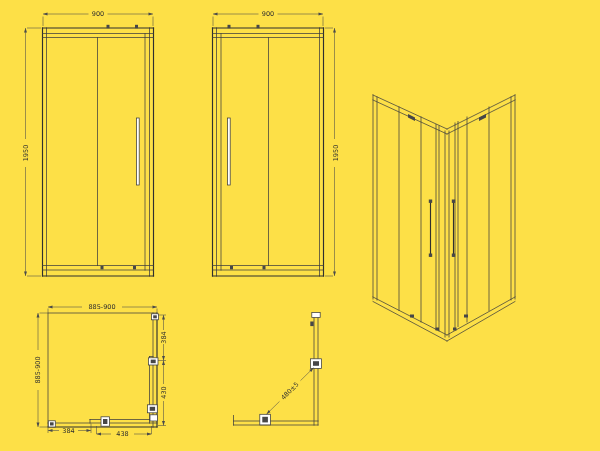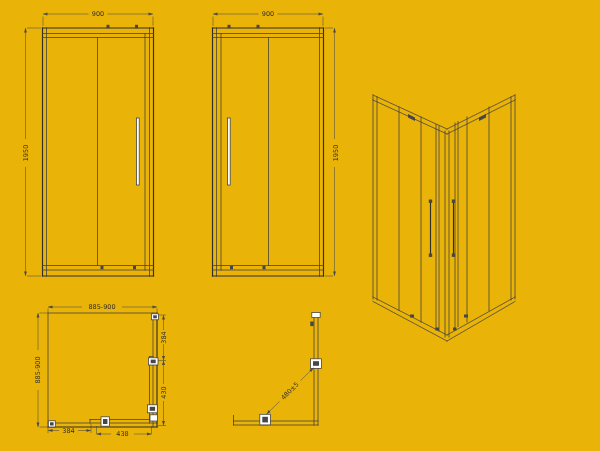--- a/index.html
+++ b/index.html
@@ -1,16 +1,16 @@
 <!DOCTYPE html>
 <html><head>
 <meta charset="utf-8">
 <style>
   html,body{margin:0;padding:0;background:#ffffff;}
-  .canvas{position:relative;width:600px;height:451px;background:#eab308;overflow:hidden;}
+  .canvas{position:relative;width:600px;height:451px;background:#fde047;overflow:hidden;}
   svg{position:absolute;left:0;top:0;}
   .ln{stroke:#3d3d3d;stroke-width:0.75;fill:none;stroke-linecap:square;}
   .lnb{stroke:#2f2f2f;stroke-width:1.15;fill:none;stroke-linecap:square;}
   .dim{stroke:#4a4a4a;stroke-width:0.55;fill:none;}
   .blk{fill:#474747;stroke:none;}
   .box{fill:#ffffff;stroke:#3d3d3d;stroke-width:0.75;}
   .dimtxt{font-family:"DejaVu Sans",sans-serif;font-size:6.5px;fill:#2e2e2e;text-anchor:middle;}
 </style>
 </head>
 <body>

